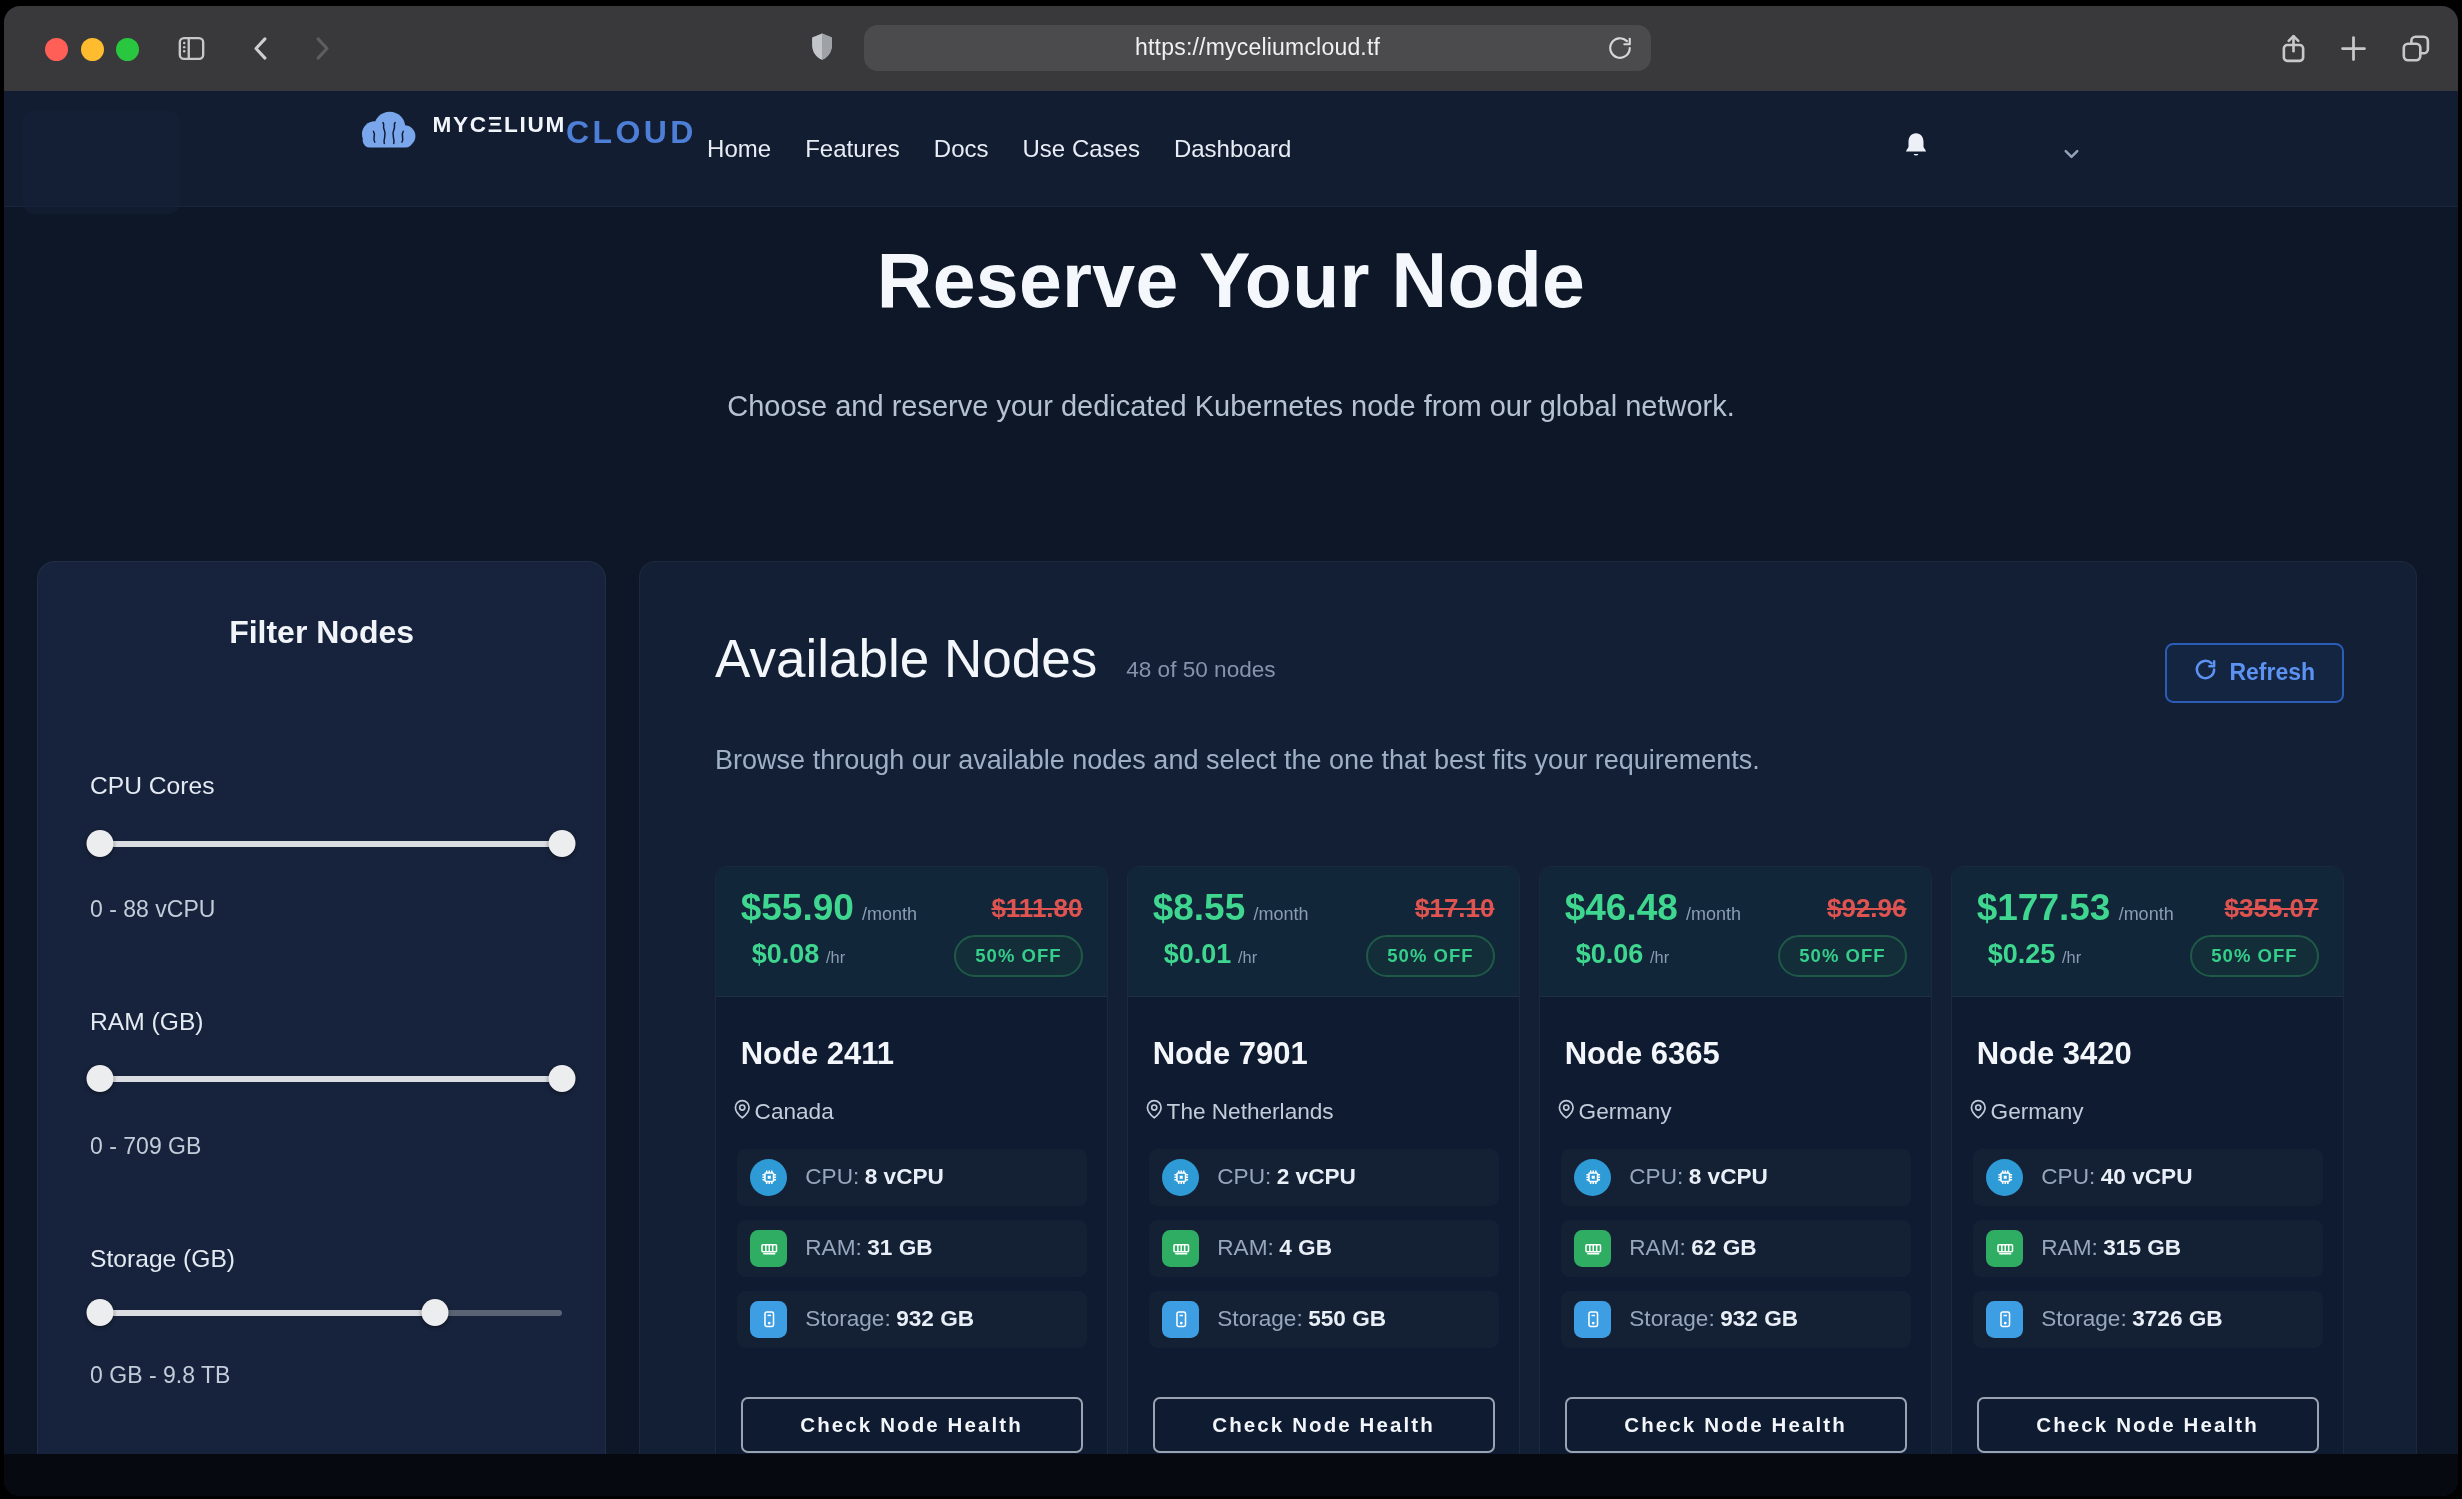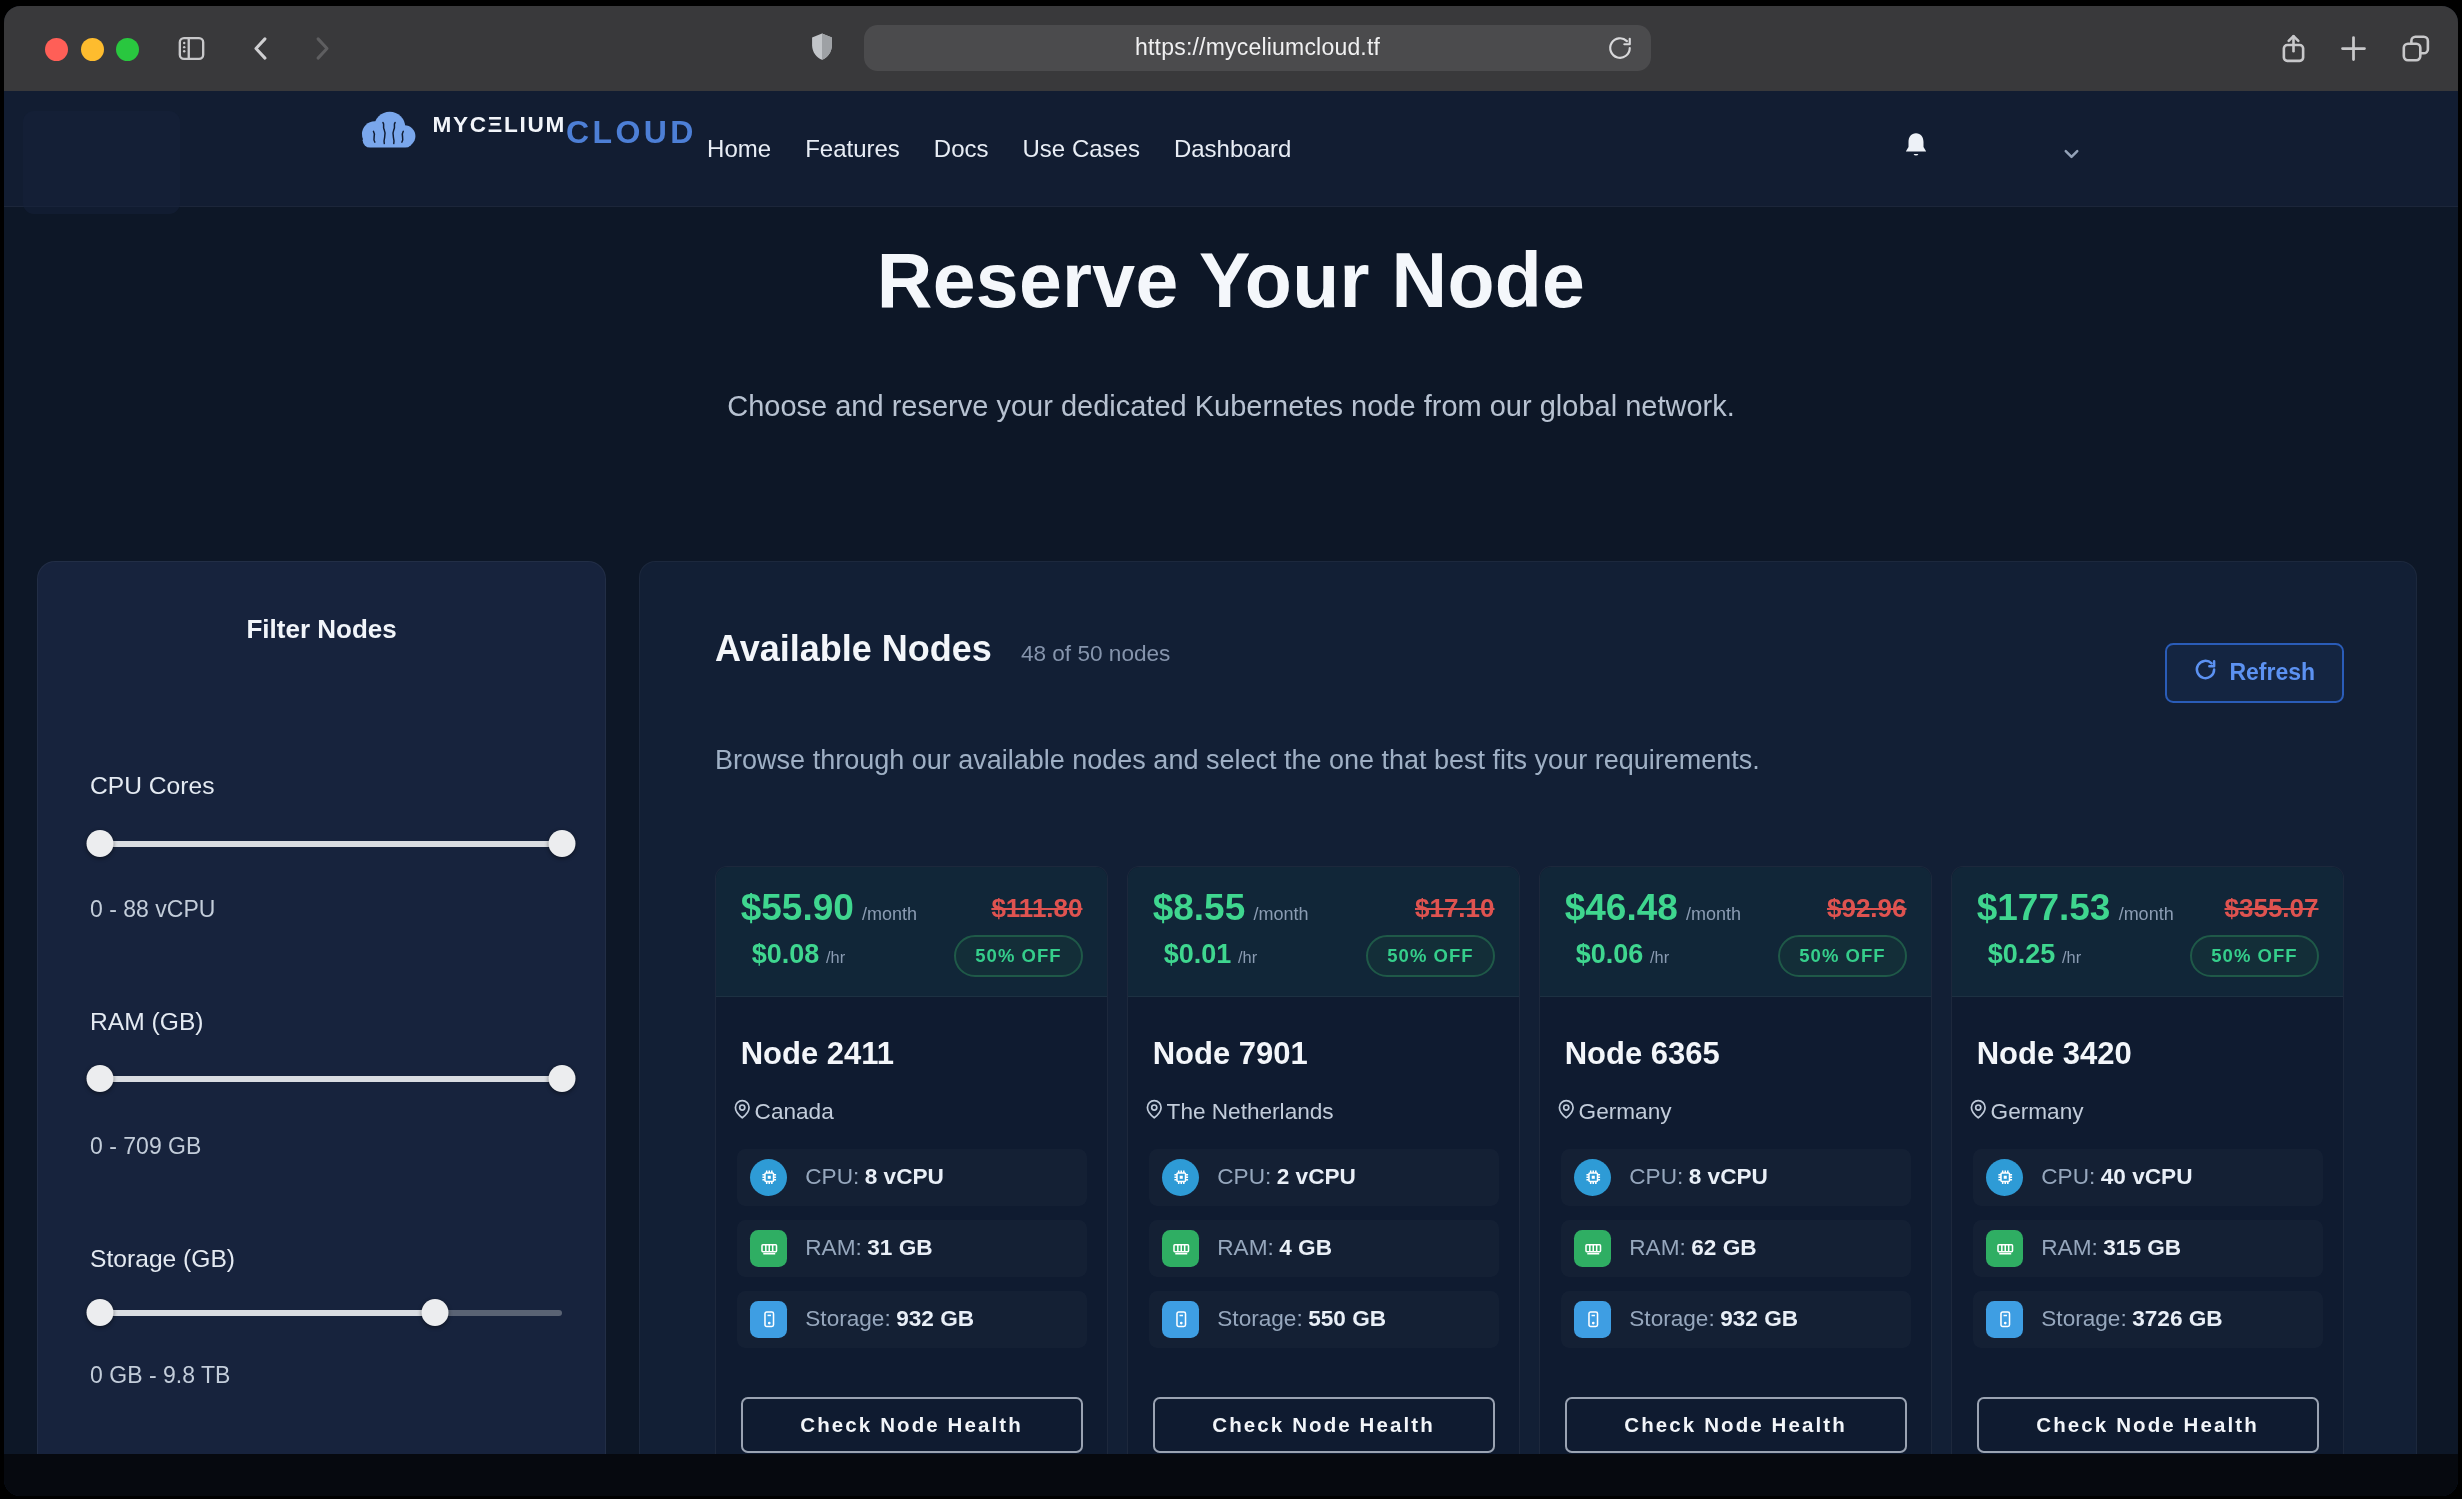--- a/index.html
+++ b/index.html
@@ -26,31 +26,31 @@
   .brand-bottom{color:#4D7FD6;font-size:32px;font-weight:800;letter-spacing:3.4px;margin-top:1.4px;}
   .navlinks{position:absolute;left:703px;top:0;height:116px;display:flex;align-items:center;gap:34px;}
   .navlink{color:#E8EDF5;font-size:24px;font-weight:500;text-decoration:none;cursor:pointer;}
   .nav-bell{position:absolute;left:1894px;top:38px;color:#EDF1F7;}
   .nav-caret{position:absolute;left:2056px;top:51px;color:#93A2B8;}
   
   .hero-title{position:absolute;left:0;right:0;top:145px;text-align:center;color:#F4F7FB;font-size:77px;font-weight:600;letter-spacing:0.3px;}
   .hero-sub{position:absolute;left:0;right:0;top:299px;text-align:center;color:#B7C2D1;font-size:29px;font-weight:400;}
   
   .filter-panel{position:absolute;left:33px;top:470px;width:569px;height:970px;background:#17233D;border:0.7px solid rgba(255,255,255,.05);border-radius:18px;}
-  .filter-title{margin-top:52px;text-align:center;color:#F1F5FA;font-size:26px;font-weight:700;}
+  .filter-title{margin-top:52px;text-align:center;color:#F1F5FA;font-size:32px;font-weight:700;}
   .f-label{position:absolute;left:52px;color:#E4EAF2;font-size:24.6px;font-weight:500;}
   .f-range{position:absolute;left:52px;color:#C3CDDA;font-size:23px;}
   .slider{position:absolute;left:52px;width:472px;height:27px;}
   .slider .track{position:absolute;left:0;right:0;top:11px;height:6.2px;border-radius:3.4px;background:#5A6374;}
   .slider .fill{position:absolute;top:11px;height:6.2px;border-radius:3.4px;background:#DADDE2;}
   .slider .handle{position:absolute;top:0;width:27px;height:27px;border-radius:50%;background:#ECEDEF;box-shadow:0 1.4px 4.1px rgba(0,0,0,.45);transform:translateX(-50%);cursor:pointer;}
   
   .main-panel{position:absolute;left:635px;top:470px;width:1778px;height:970px;background:#121F35;border:0.7px solid rgba(255,255,255,.045);border-radius:16.4px;}
   .mp-head{position:absolute;left:75px;top:66px;display:flex;align-items:baseline;gap:29px;}
-  .mp-title{color:#F3F6FA;font-size:36px;font-weight:700;}
+  .mp-title{color:#F3F6FA;font-size:53px;font-weight:400;}
   .mp-count{color:#8594AC;font-size:22.6px;}
   .refresh-btn{position:absolute;right:72px;top:81px;height:60px;padding:0 27px;display:flex;align-items:center;gap:12.3px;background:rgba(38,80,155,.12);border:2.1px solid #2A5CB8;border-radius:8.2px;color:#5C92F2;font-size:23px;font-weight:700;cursor:pointer;}
   .mp-sub{position:absolute;left:75px;top:183px;color:#9FB0C5;font-size:27px;}
   .cards{position:absolute;left:75px;top:304px;right:72px;display:grid;grid-template-columns:repeat(4,1fr);gap:19px;}
   .card{height:601px;background:#0F1B30;border:0.7px solid rgba(255,255,255,.06);border-radius:12.3px;overflow:hidden;position:relative;}
   .card-head{height:130px;background:#112638;border-bottom:0.7px solid rgba(255,255,255,.05);padding:20.5px 24.6px 0 24.6px;position:relative;}
   .pm-row{display:flex;align-items:baseline;}
   .price-month{color:#3FD68F;font-size:37px;font-weight:700;}
   .per{color:#8B9CB3;font-size:18px;margin-left:8.2px;}
   .old-price{position:absolute;right:24.6px;top:26px;color:#DF5350;font-size:26px;font-weight:700;text-decoration:line-through;}

